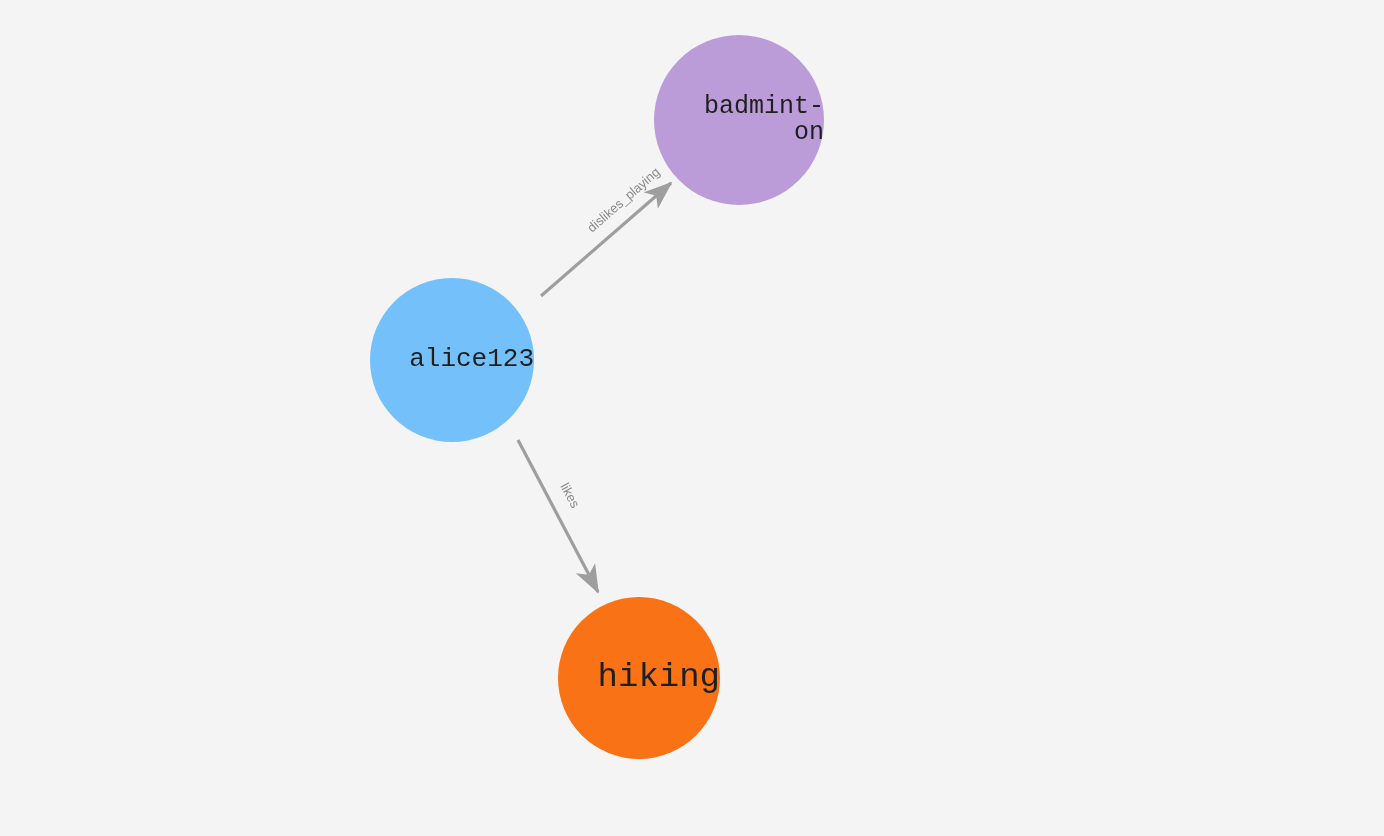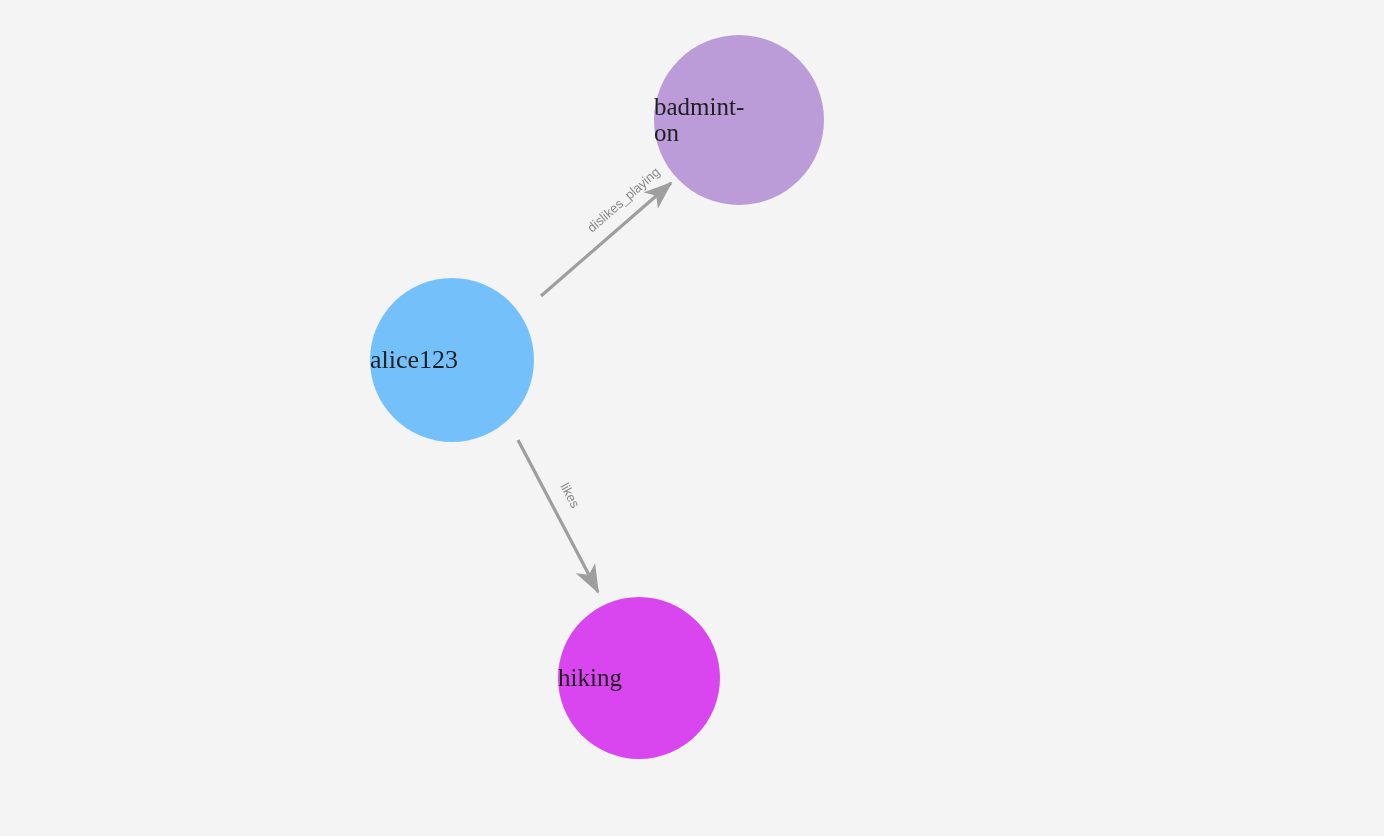--- a/index.html
+++ b/index.html
@@ -39,22 +39,22 @@
     line-height: 1.05;
     color: #1f1f1f;
     font-family: "Liberation Sans", sans-serif;
     -webkit-user-select: none;
     user-select: none;
   }
   .node-label {
     display: block;
     width: 100%;
     white-space: pre-line;
-    text-align: left;
-    font-family: Liberation Serif, serif;
+    text-align: right;
+    font-family: Liberation Mono, monospace;
   }
   .edge-line {
     stroke-linecap: butt;
   }
   .edge-label-text {
     font-family: "Liberation Sans", sans-serif;
     font-size: 13px;
     fill: #8a8a8a;
     -webkit-user-select: none;
     user-select: none;
@@ -88,17 +88,17 @@
 
   <div class="graph-node" style="left:654px; top:35px; width:170px; height:170px; background:#bb9cd8; font-size:25px;">
     <span class="node-label">badmint-
 on</span>
   </div>
 
   <div class="graph-node" style="left:370px; top:278px; width:164px; height:164px; background:#74c0fb; font-size:26px;">
     <span class="node-label">alice123</span>
   </div>
 
-  <div class="graph-node" style="left:558px; top:597px; width:162px; height:162px; background:#d946ef; font-size:25px;">
+  <div class="graph-node" style="left:558px; top:597px; width:162px; height:162px; background:#f97316; font-size:34px;">
     <span class="node-label">hiking</span>
   </div>
 
 </div>
 
 </body></html>

